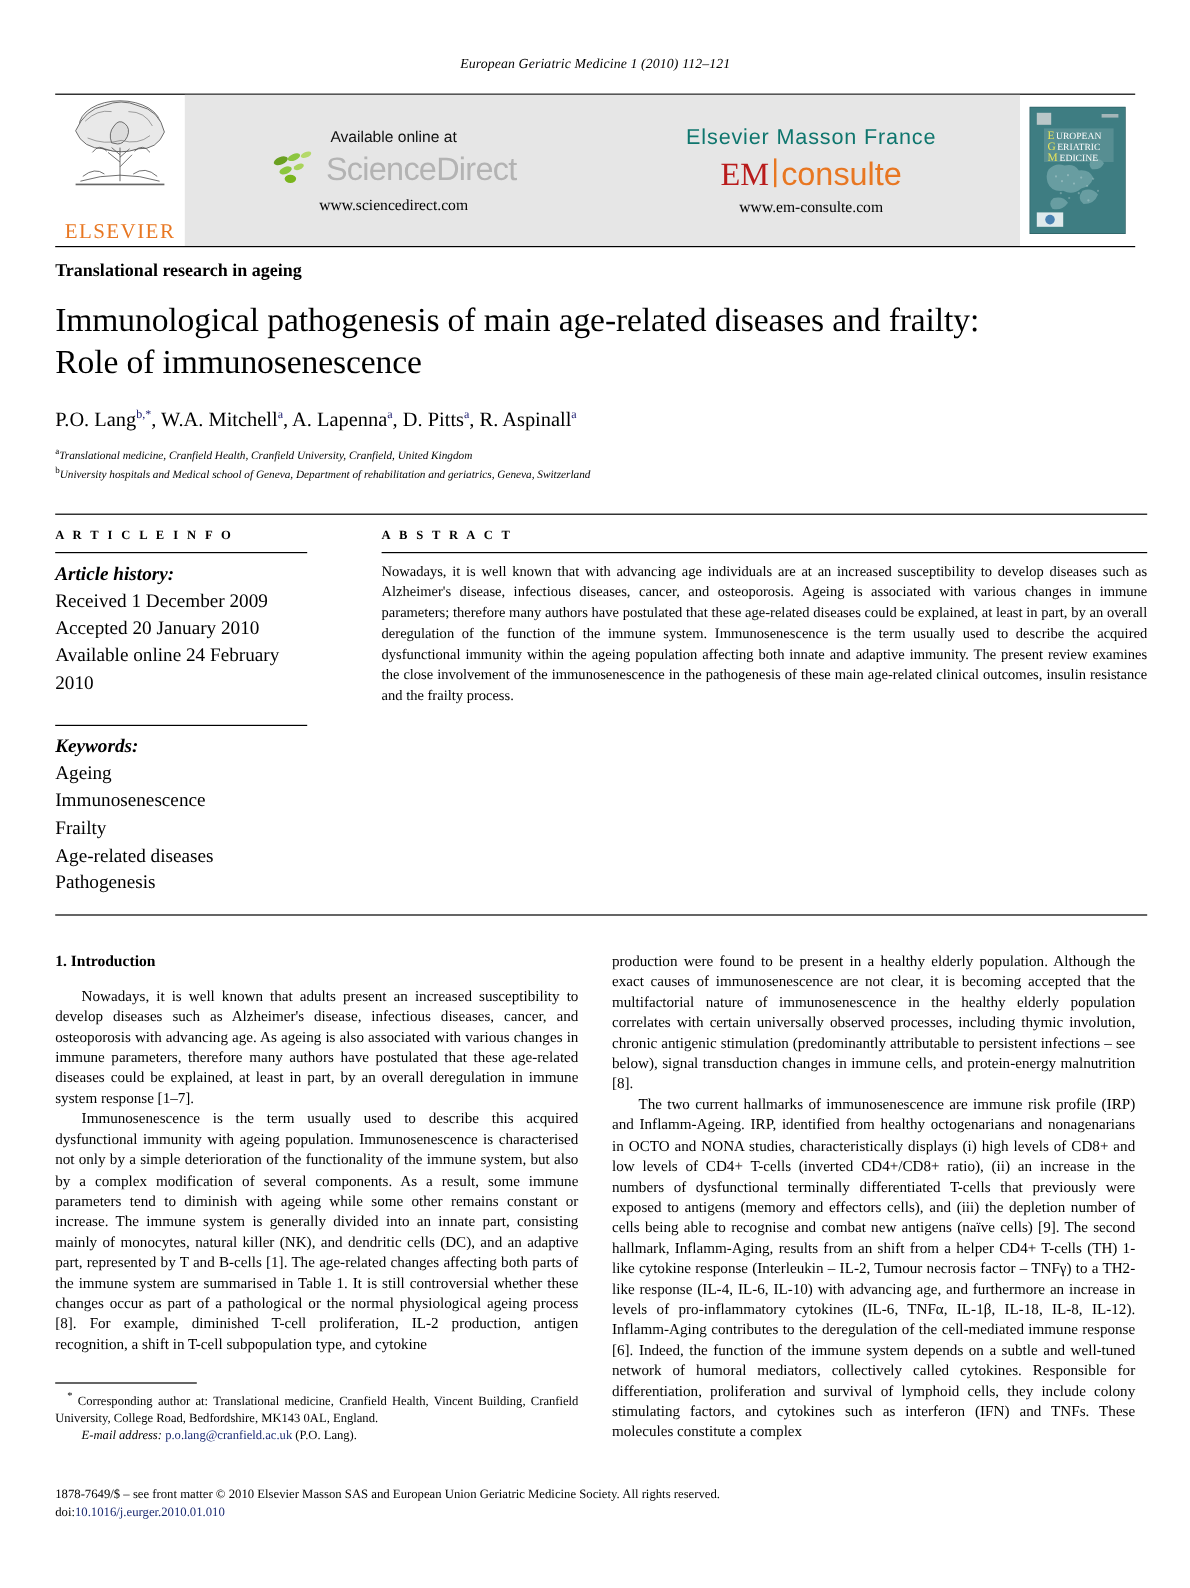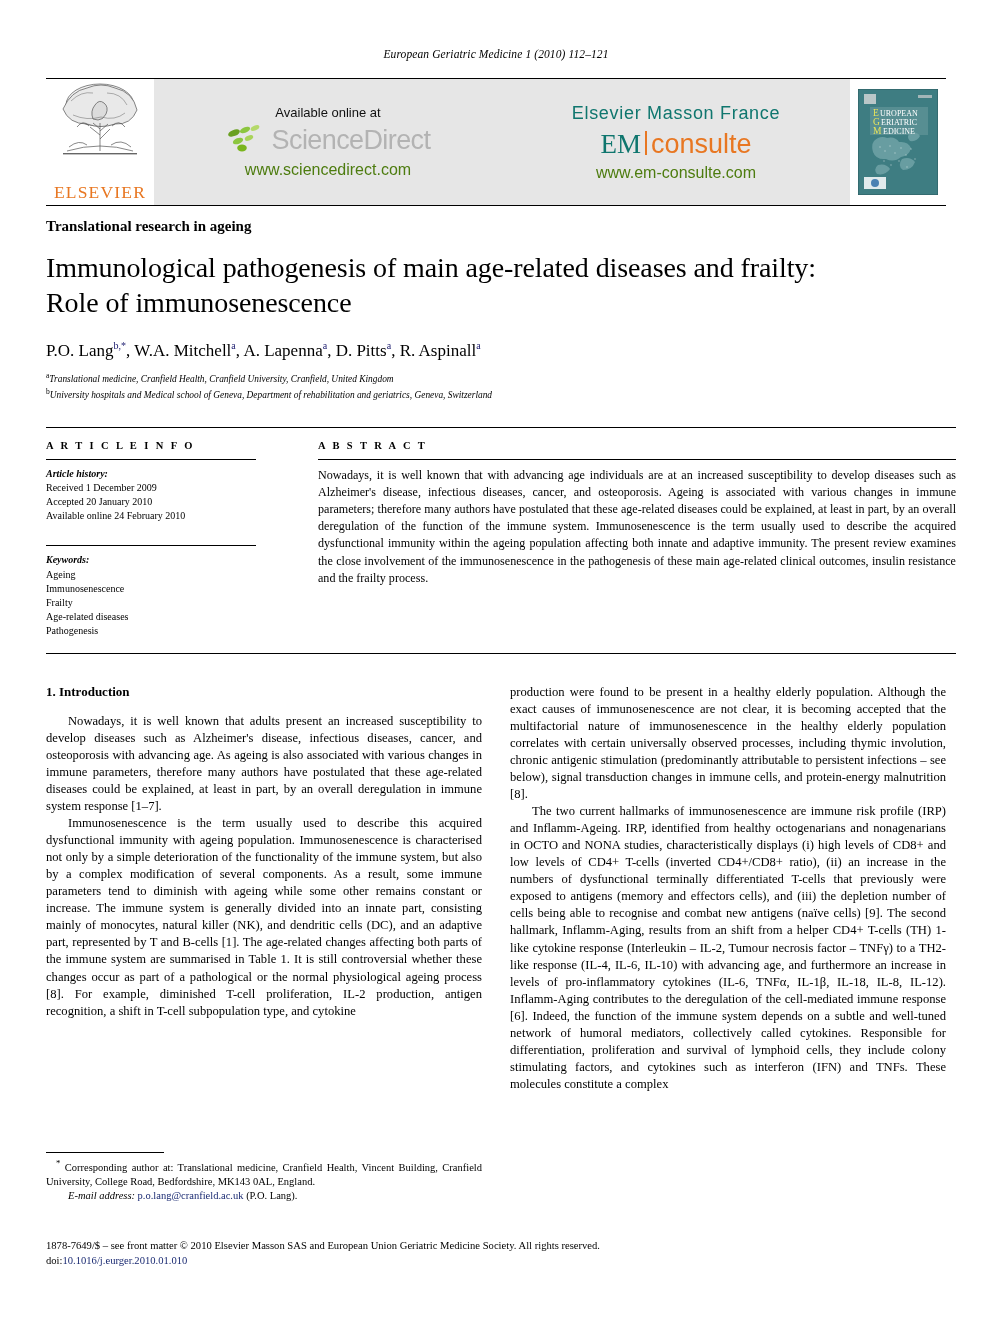--- a/index.html
+++ b/index.html
@@ -87,39 +87,39 @@
     margin: 2px 0 3px 0;
   }
   .sd-word {
     font-family: "Liberation Sans", sans-serif;
     font-size: 27px;
     color: #b3b3b3;
     letter-spacing: -0.6px;
     line-height: 1;
   }
   .sd-url, .em-url {
-    font-family: Liberation Sans, sans-serif;
-    font-size: 16px;
-    color: #4d7c0f;
+    font-family: Liberation Serif, serif;
+    font-size: 13px;
+    color: #000000;
   }
   .em-top {
     font-family: "Liberation Sans", sans-serif;
     font-size: 18px;
     letter-spacing: .7px;
     color: #0f766e;
   }
   .em-logo-row {
     display: flex;
     align-items: baseline;
     margin: 3px 0 4px 0;
   }
   .em-em {
     font-family: "Liberation Serif", serif;
     font-size: 27px;
-    color: #0f766e;
+    color: #b91c1c;
     line-height: 1;
   }
   .em-bar {
     display: inline-block;
     width: 2px;
     height: 24px;
     background: #E87722;
     margin: 0 4px;
     position: relative;
     top: 2px;
@@ -189,21 +189,21 @@
   .info-head, .abs-head {
     font-size: 10.5px;
     font-weight: bold;
     letter-spacing: 2.4px;
     margin-bottom: 8px;
   }
   .rule-thin {
     border-top: 1px solid #000;
     margin: 0 0 7px 0;
   }
-  .info-group { font-size: 10px; line-height: 1.42; }
+  .info-group { font-size: 16px; line-height: 1.42; }
   .info-group .it { font-style: italic; font-weight: bold; }
   .info-gap { height: 22px; }
   .abstract-body {
     font-size: 12.1px;
     line-height: 1.42;
     text-align: justify;
   }
   .abstract-copy {
     font-size: 12.1px;
     line-height: 1.42;

